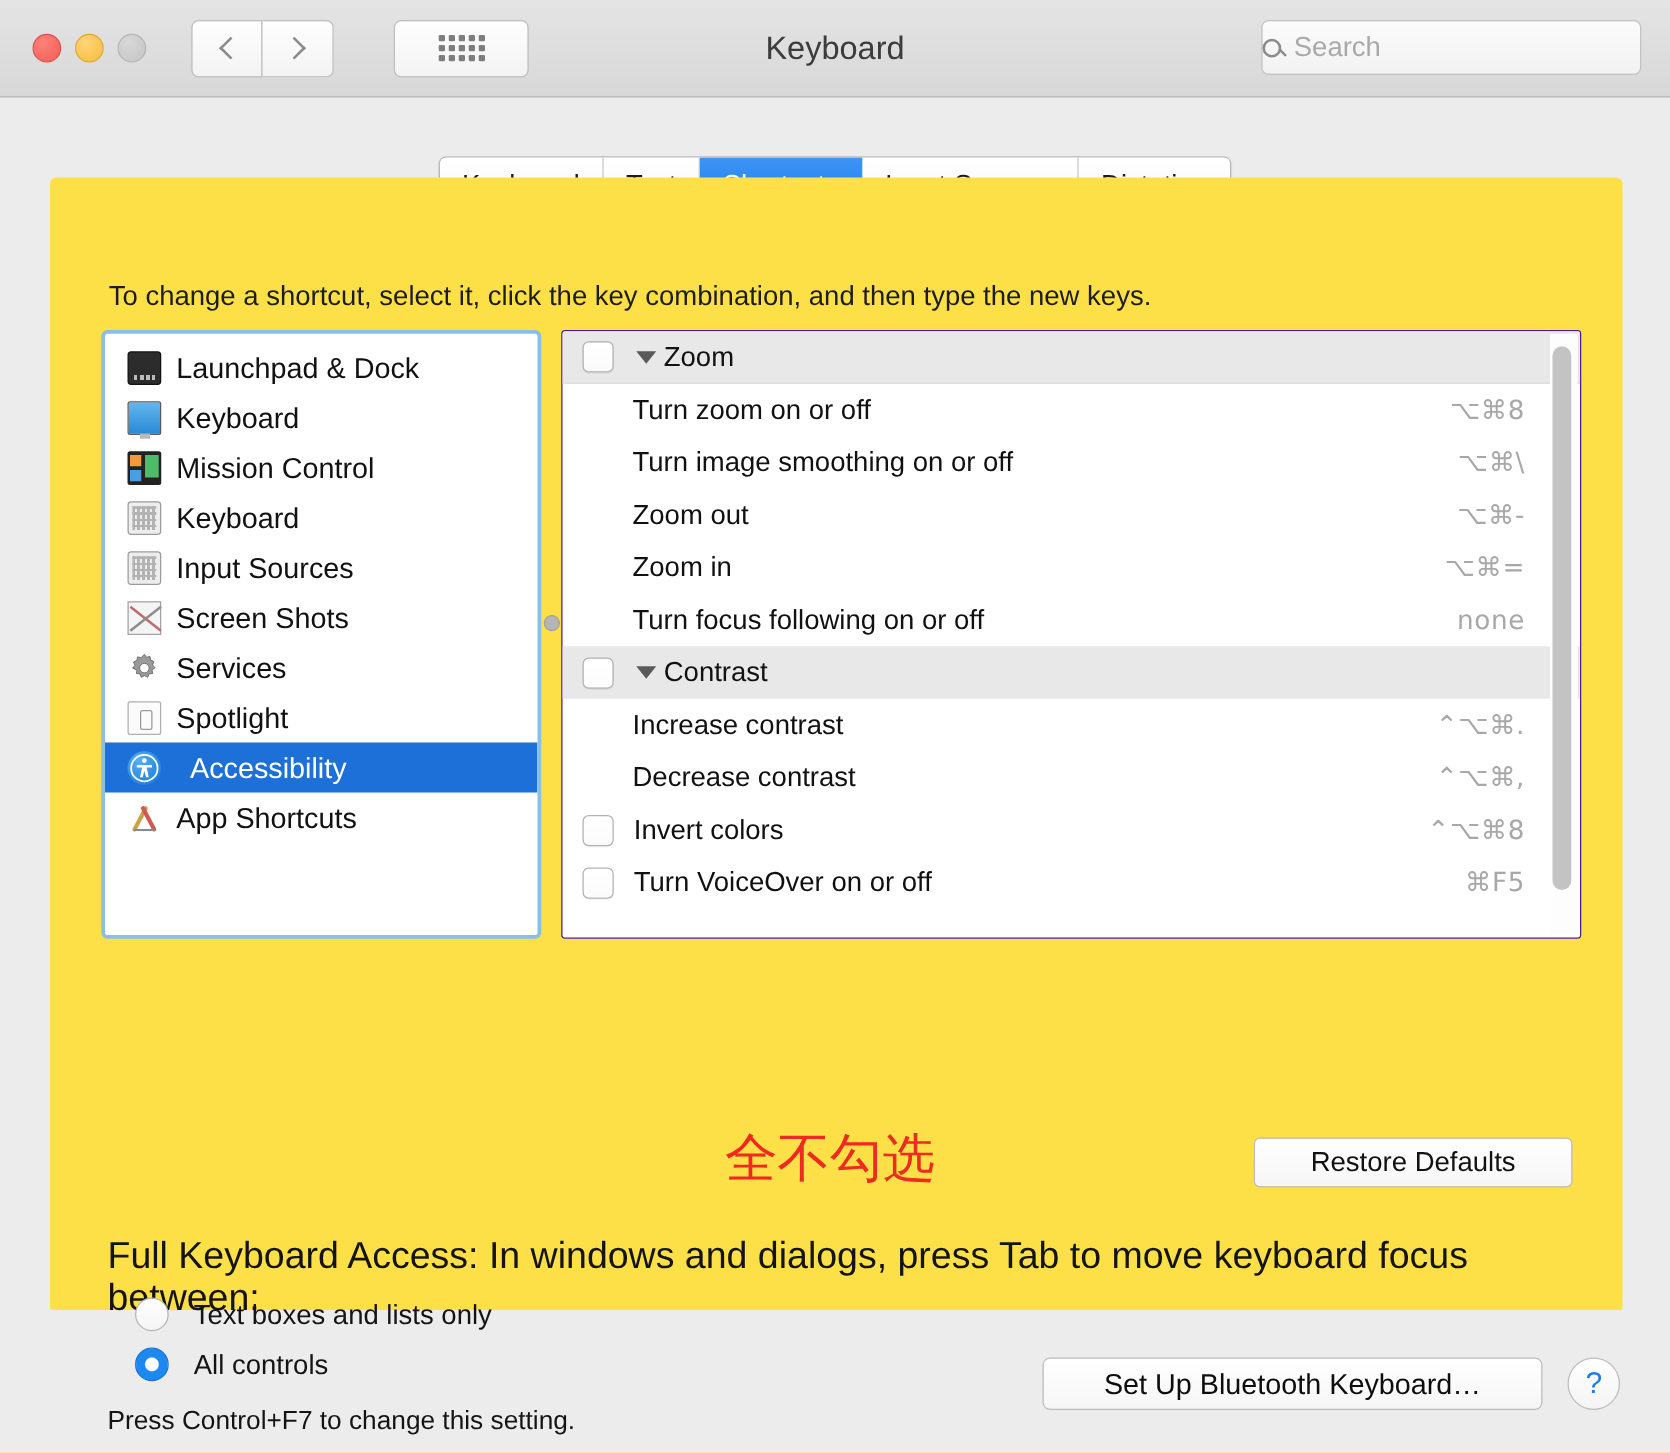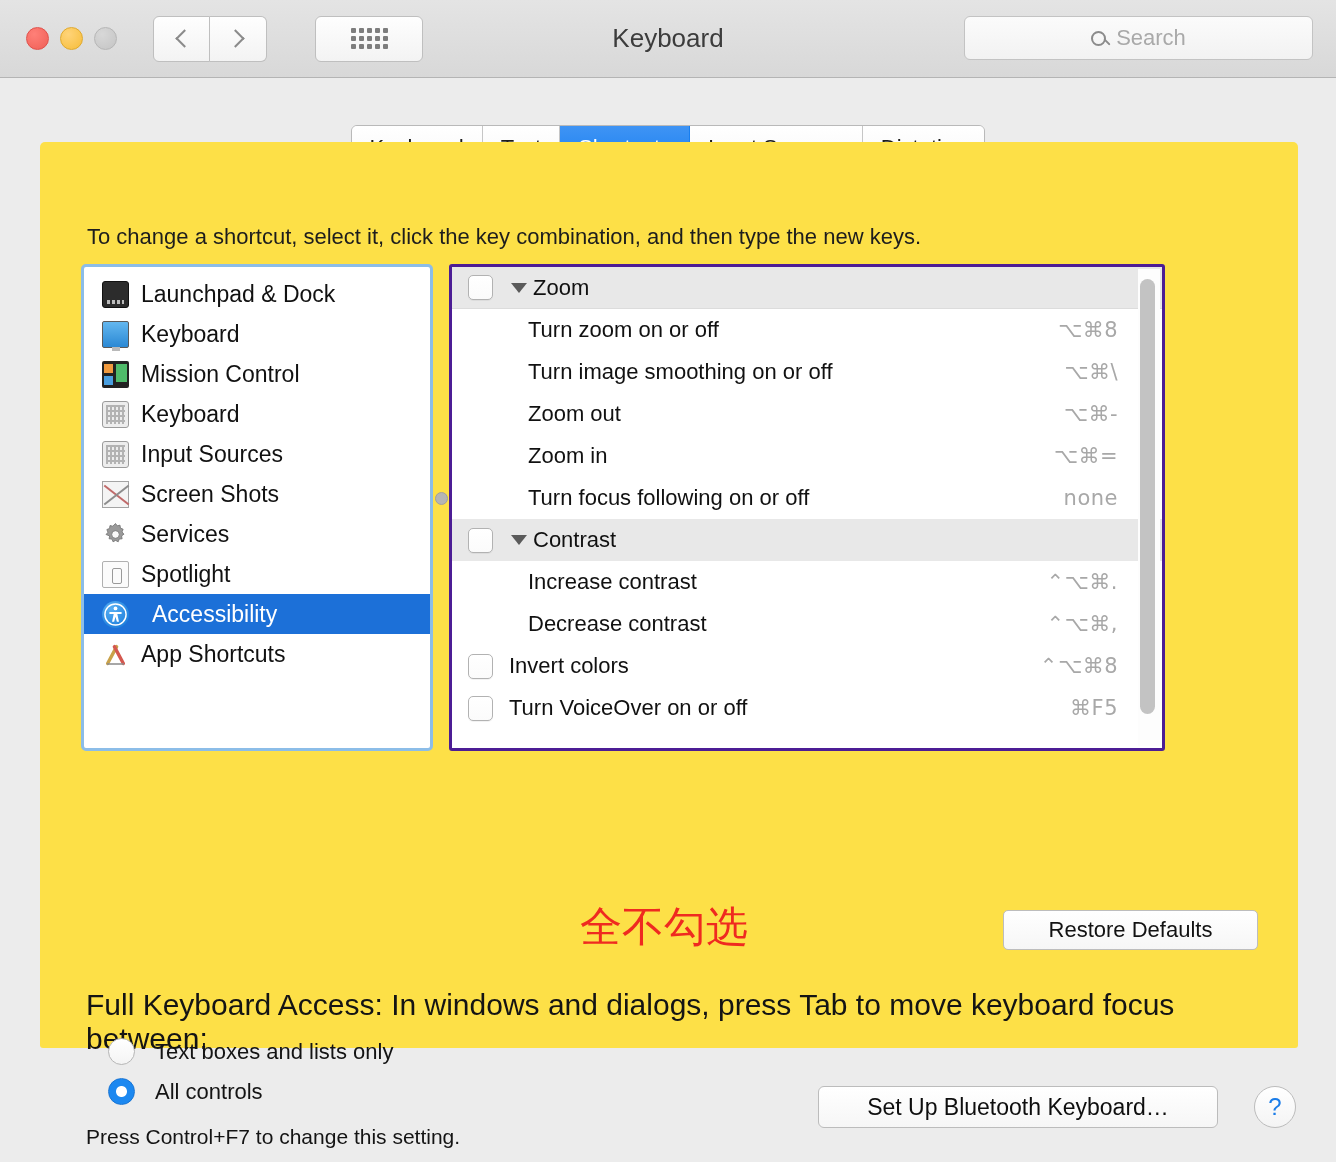--- a/index.html
+++ b/index.html
@@ -48,24 +48,24 @@
   .dots { display: grid; grid-template-columns: repeat(5, 5px); grid-auto-rows: 5px; gap: 3px; }
   .dots i { background: #7d7d7d; border-radius: 1px; display:block; width:5px; height:5px; }
 
   .win-title {
     position: absolute; left: 0; right: 0; text-align: center;
     font-size: 26px; color: #3c3c3c; pointer-events: none;
   }
 
   .searchbox {
     position: absolute; right: 23px; top: 16px;
-    width: 349px; height: 44px;
+    width: 304px; height: 44px;
     background: linear-gradient(180deg,#fbfbfb,#f2f2f2);
     border: 1px solid #c3c3c3; border-radius: 6px;
-    display: flex; align-items: center; justify-content: center; gap: 10px;
+    display: flex; align-items: center; justify-content: flex-start; gap: 10px;
   }
   .mag { width: 15px; height: 15px; border: 2.2px solid #8b8b8b; border-radius: 50%; position: relative; }
   .mag::after { content:""; position:absolute; width: 8px; height: 2.2px; background:#8b8b8b;
                 right: -7px; bottom: 0px; transform: rotate(45deg); border-radius: 1px; }
   .search-ph { font-size: 22px; color: #a9a9a9; }
 
   
   .tabwrap { display: flex; justify-content: center; padding-top: 47px; }
   .tabs { display: flex; border: 1px solid #b9b9b9; border-radius: 6px; overflow: hidden;
           box-shadow: 0 1px 1px rgba(0,0,0,.07); }
@@ -133,38 +133,38 @@
   .ico-acc { border-radius:50%; background: radial-gradient(circle at 35% 28%, #57aef3, #1074d6); }
   
   .ico-apps { }
 
   .divider { width: 16px; position: relative; }
   .dhandle { position: absolute; left: 2px; top: 228px; width: 13px; height: 13px;
              border-radius: 50%; background: #b5b5b5; border: 1px solid #a0a0a0; }
 
   
   .listbox {
-    width: 716px; height: 487px; background: #fff;
-    border: 3px solid #4c1d95; border-radius: 3px;
+    width: 816px; height: 487px; background: #fff;
+    border: 1px solid #4c1d95; border-radius: 3px;
     position: relative; overflow: hidden;
   }
   .lrow { display: flex; align-items: center; height: 42px; position: relative; }
   .lrow.group { background: #e8e8e8; }
   .lrow.group.first { border-bottom: 1px solid #dcdcdc; }
   .cb {
     width: 25px; height: 25px; margin-left: 16px; flex: 0 0 25px;
     background: linear-gradient(180deg,#ffffff,#fbfbfb);
     border: 1px solid #b2b2b2; border-radius: 5px;
     box-shadow: 0 1px 0 rgba(0,0,0,.05);
   }
   .tri { width: 0; height: 0; border-left: 8px solid transparent; border-right: 8px solid transparent;
          border-top: 10px solid #5a5a5a; margin-left: 18px; }
   .ltext { font-size: 22px; color: #111; }
   .ltext.grp { margin-left: 6px; }
-  .ltext.child { margin-left: 76px; }
+  .ltext.child { margin-left: 56px; }
   .ltext.top { margin-left: 16px; text-align: center; }
   .keys {
     position: absolute; right: 44px; font-size: 21px; color: #a8a8a8;
     letter-spacing: 0.5px; font-family: "DejaVu Sans", sans-serif;
   }
 
   .scrolltrack { position: absolute; right: 2px; top: 2px; bottom: 2px; width: 22px; background: #fdfdfd; }
   .scrollthumb { position: absolute; right: 5px; top: 10px; width: 15px; height: 435px;
                  background: #c3c3c3; border-radius: 8px; }
 
@@ -184,21 +184,21 @@
   .radio-row { position: absolute; display: flex; align-items: center; gap: 20px; }
   .radio { width: 27px; height: 27px; border-radius: 50%;
            background: linear-gradient(180deg,#ffffff,#f4f4f4); border: 1px solid #b6b6b6; }
   .radio.on { background: radial-gradient(circle at 50% 50%, #ffffff 0 5px, #1c88f0 6px 100%);
               border: 1px solid #1774d4; }
   .radio-label { font-size: 22px; color: #141414; }
   .note { position: absolute; left: 46px; top: 983px; font-size: 21px; color: #141414; }
 
   
   .btbtn {
-    position: absolute; right: 118px; top: 1086px; width: 400px; height: 42px;
+    position: absolute; right: 102px; top: 1086px; width: 400px; height: 42px;
     background: linear-gradient(180deg,#ffffff,#f6f6f6);
     border: 1px solid #bcbcbc; border-radius: 6px;
     display: flex; align-items: center; justify-content: center;
     font-size: 23px; color: #0e0e0e;
   }
   .helpbtn {
     position: absolute; right: 40px; top: 1086px; width: 42px; height: 42px; border-radius: 50%;
     background: linear-gradient(180deg,#ffffff,#f4f4f4); border: 1px solid #bcbcbc;
     display: flex; align-items: center; justify-content: center;
     font-size: 24px; color: #1a7ce8;

